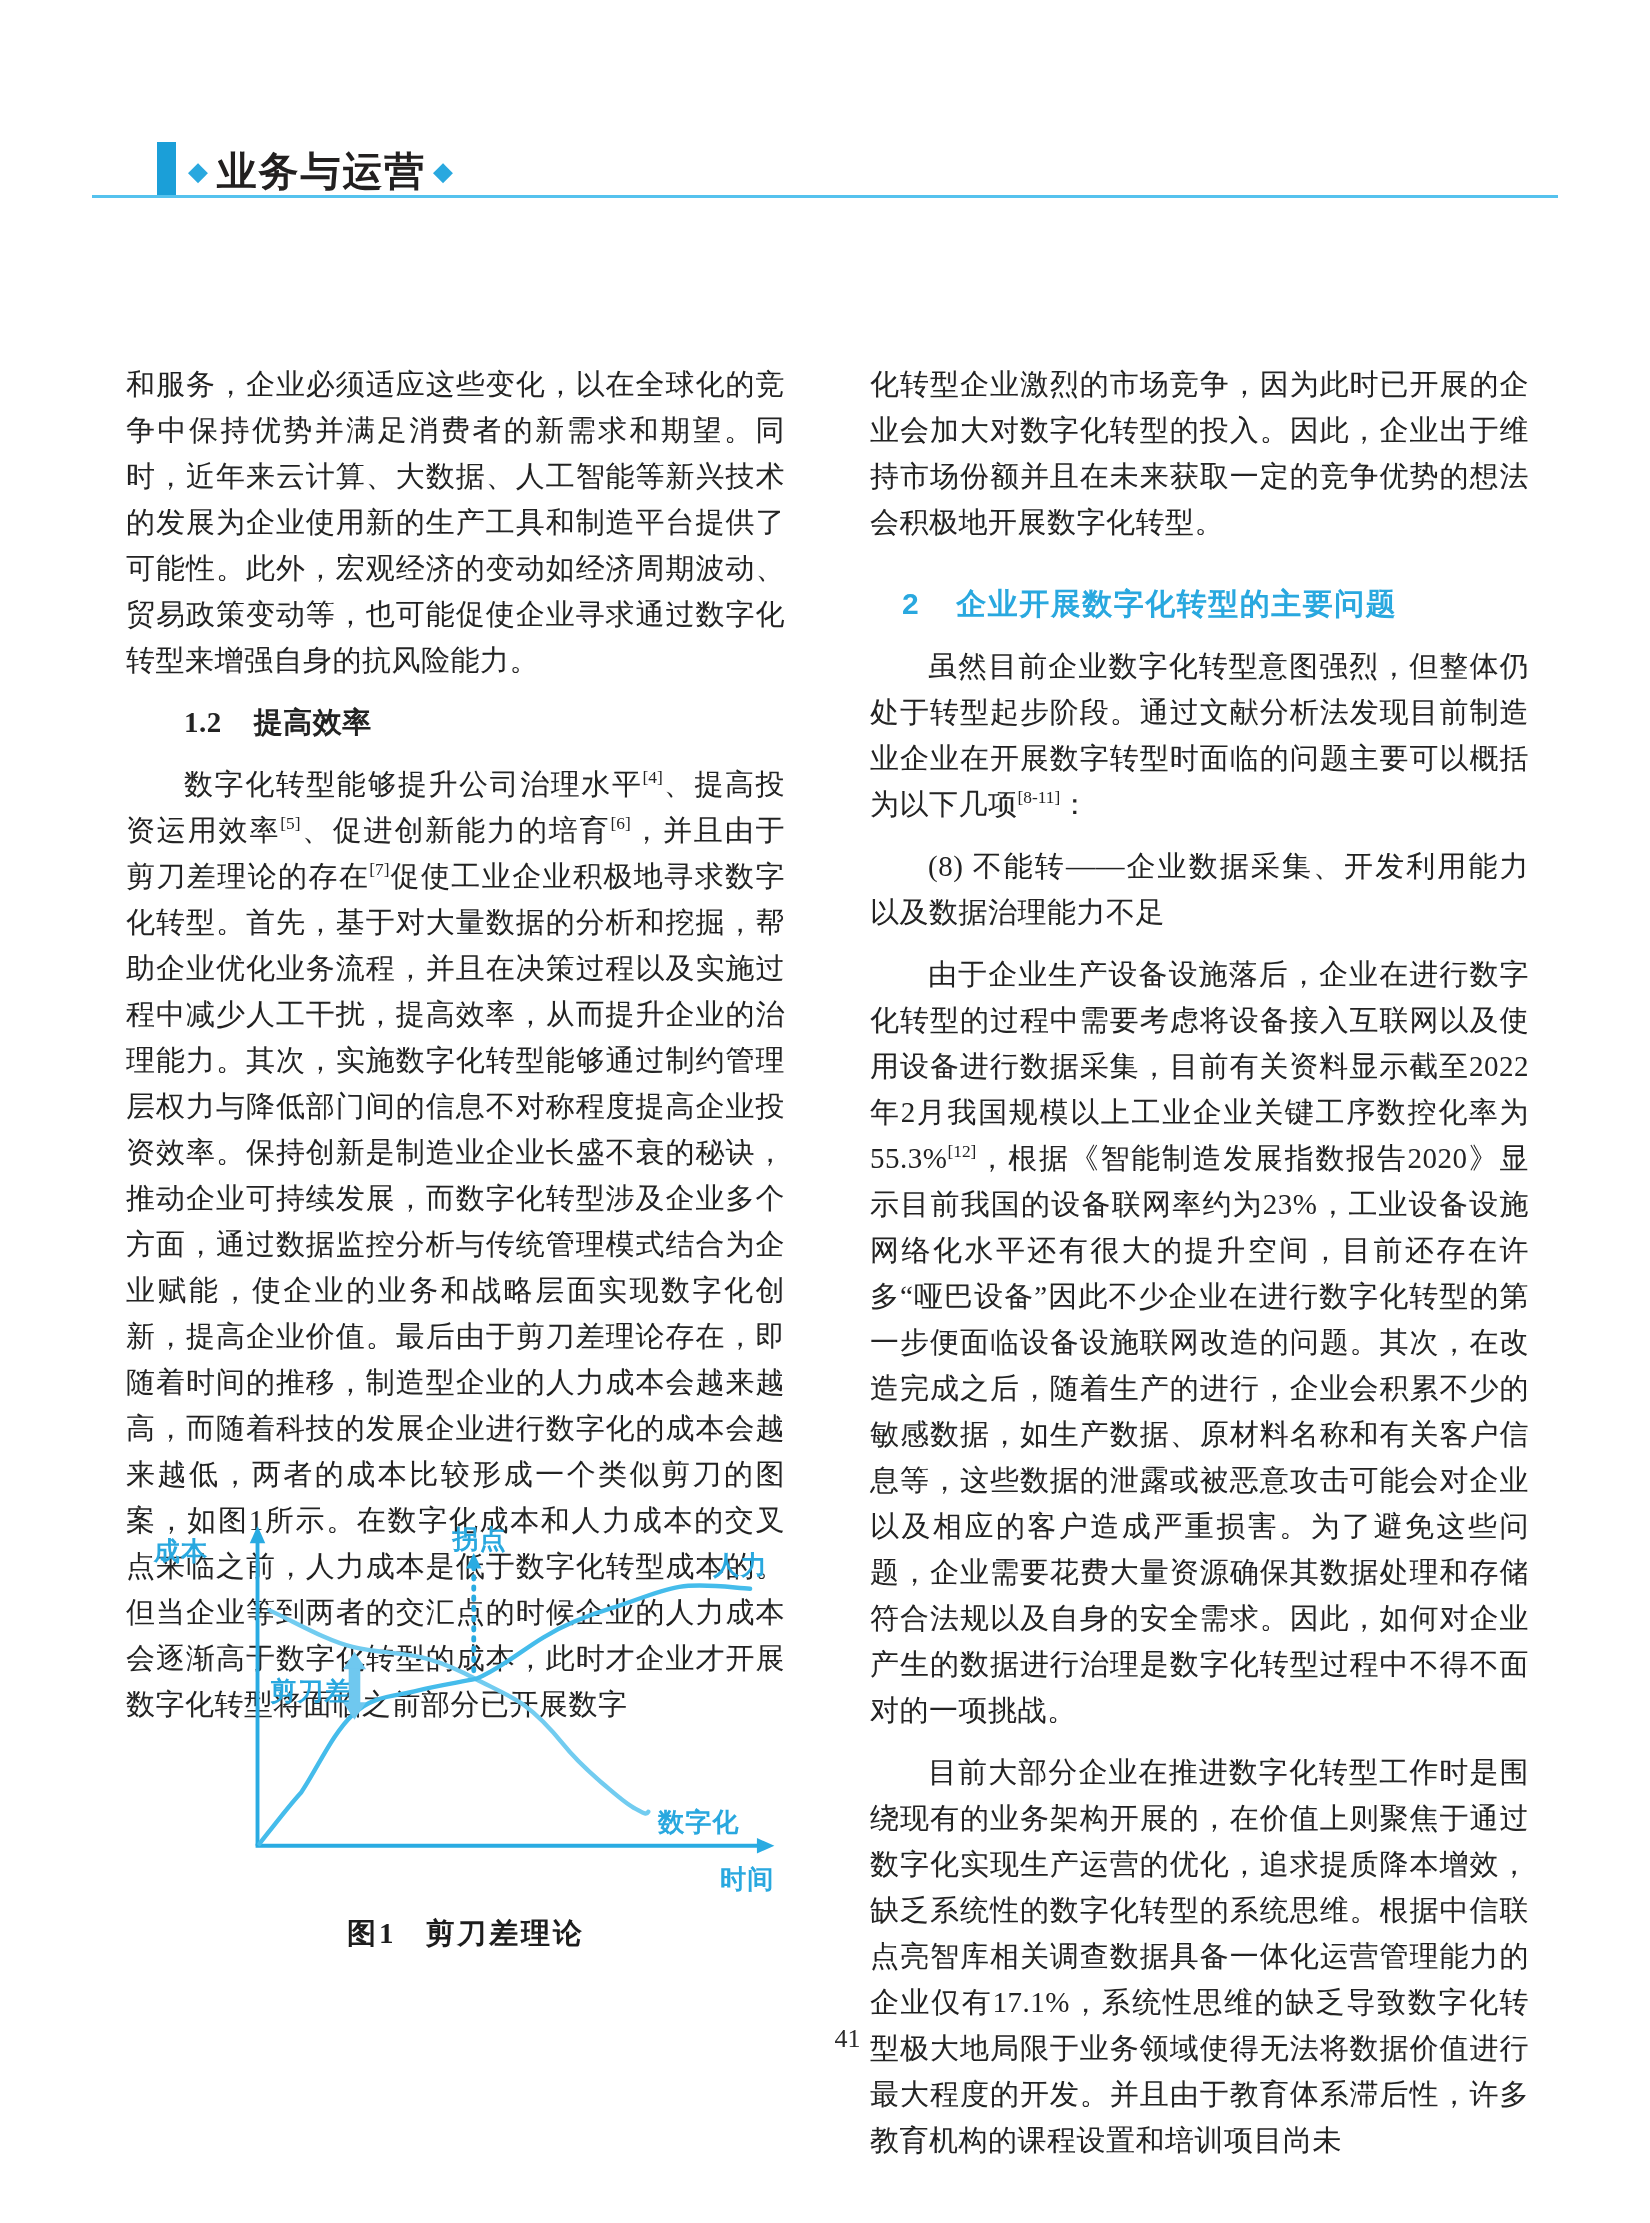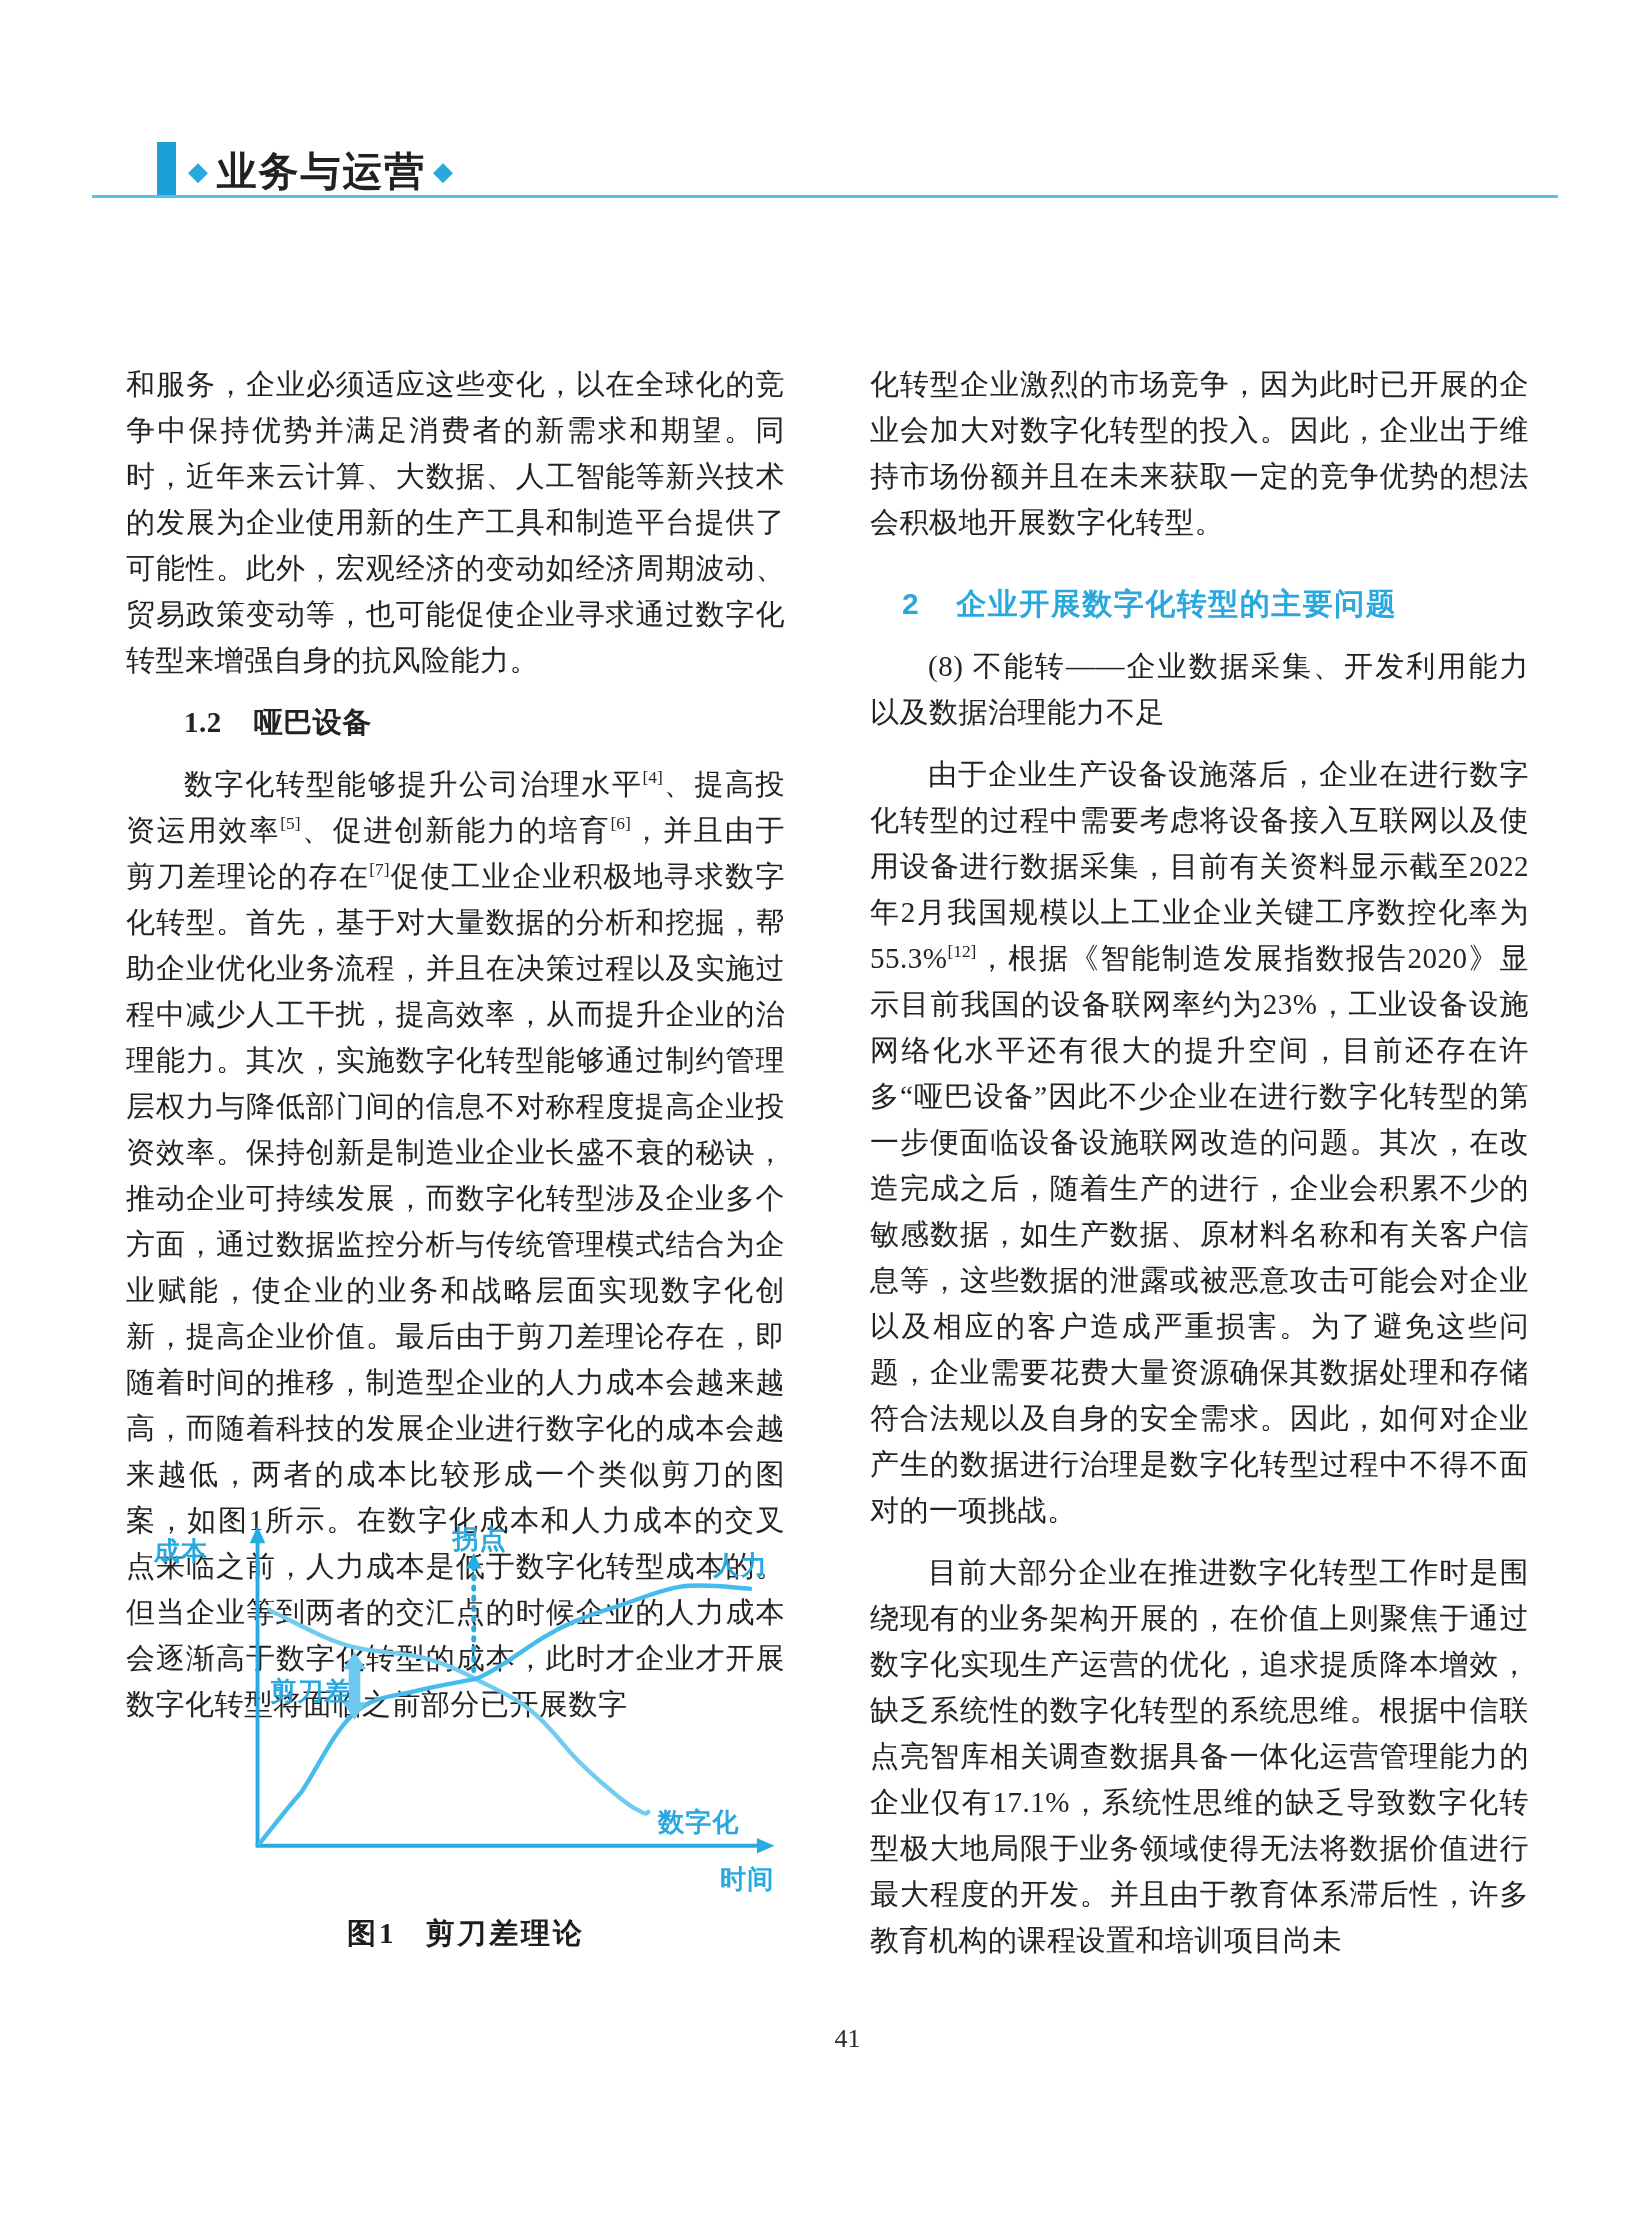--- a/index.html
+++ b/index.html
@@ -64,27 +64,28 @@
   <div class="hdr-bar"></div>
   <div class="hdr">
     <span class="dia">◆</span>
     <span>业务与运营</span>
     <span class="dia">◆</span>
   </div>
   <div class="hdr-rule"></div>
 
   <div class="col col-left">
     <p>和服务，企业必须适应这些变化，以在全球化的竞争中保持优势并满足消费者的新需求和期望。同时，近年来云计算、大数据、人工智能等新兴技术的发展为企业使用新的生产工具和制造平台提供了可能性。此外，宏观经济的变动如经济周期波动、贸易政策变动等，也可能促使企业寻求通过数字化转型来增强自身的抗风险能力。</p>
-    <p class="h-internal"><span class="hnum">1.2</span><span>哑巴设备</span></p>
+    <p class="h-internal"><span class="hnum">1.2</span><span>提高效率</span></p>
     <p class="indent">数字化转型能够提升公司治理水平<sup>[4]</sup>、提高投资运用效率<sup>[5]</sup>、促进创新能力的培育<sup>[6]</sup>，并且由于剪刀差理论的存在<sup>[7]</sup>促使工业企业积极地寻求数字化转型。首先，基于对大量数据的分析和挖掘，帮助企业优化业务流程，并且在决策过程以及实施过程中减少人工干扰，提高效率，从而提升企业的治理能力。其次，实施数字化转型能够通过制约管理层权力与降低部门间的信息不对称程度提高企业投资效率。保持创新是制造业企业长盛不衰的秘诀，推动企业可持续发展，而数字化转型涉及企业多个方面，通过数据监控分析与传统管理模式结合为企业赋能，使企业的业务和战略层面实现数字化创新，提高企业价值。最后由于剪刀差理论存在，即随着时间的推移，制造型企业的人力成本会越来越高，而随着科技的发展企业进行数字化的成本会越来越低，两者的成本比较形成一个类似剪刀的图案，如图1所示。在数字化成本和人力成本的交叉点来临之前，人力成本是低于数字化转型成本的。但当企业等到两者的交汇点的时候企业的人力成本会逐渐高于数字化转型的成本，此时才企业才开展数字化转型将面临之前部分已开展数字</p>
   </div>
 
   <div class="col col-right">
     <p>化转型企业激烈的市场竞争，因为此时已开展的企业会加大对数字化转型的投入。因此，企业出于维持市场份额并且在未来获取一定的竞争优势的想法会积极地开展数字化转型。</p>
     <p class="h-blue"><span class="hnum">2</span><span>企业开展数字化转型的主要问题</span></p>
+    <p class="indent">虽然目前企业数字化转型意图强烈，但整体仍处于转型起步阶段。通过文献分析法发现目前制造业企业在开展数字转型时面临的问题主要可以概括为以下几项<sup>[8-11]</sup>：</p>
     <p class="indent">(8) 不能转——企业数据采集、开发利用能力以及数据治理能力不足</p>
     <p class="indent">由于企业生产设备设施落后，企业在进行数字化转型的过程中需要考虑将设备接入互联网以及使用设备进行数据采集，目前有关资料显示截至2022年2月我国规模以上工业企业关键工序数控化率为55.3%<sup>[12]</sup>，根据《智能制造发展指数报告2020》显示目前我国的设备联网率约为23%，工业设备设施网络化水平还有很大的提升空间，目前还存在许多“哑巴设备”因此不少企业在进行数字化转型的第一步便面临设备设施联网改造的问题。其次，在改造完成之后，随着生产的进行，企业会积累不少的敏感数据，如生产数据、原材料名称和有关客户信息等，这些数据的泄露或被恶意攻击可能会对企业以及相应的客户造成严重损害。为了避免这些问题，企业需要花费大量资源确保其数据处理和存储符合法规以及自身的安全需求。因此，如何对企业产生的数据进行治理是数字化转型过程中不得不面对的一项挑战。</p>
     <p class="indent">目前大部分企业在推进数字化转型工作时是围绕现有的业务架构开展的，在价值上则聚焦于通过数字化实现生产运营的优化，追求提质降本增效，缺乏系统性的数字化转型的系统思维。根据中信联点亮智库相关调查数据具备一体化运营管理能力的企业仅有17.1%，系统性思维的缺乏导致数字化转型极大地局限于业务领域使得无法将数据价值进行最大程度的开发。并且由于教育体系滞后性，许多教育机构的课程设置和培训项目尚未</p>
   </div>
 
   <div class="fig">
     <svg width="640" height="388" viewBox="0 0 660 400">
 
       <line x1="115" y1="340" x2="115" y2="26" stroke="#29abe2" stroke-width="4"></line>
       <polygon points="115,10 107,28 123,28" fill="#29abe2"></polygon>

